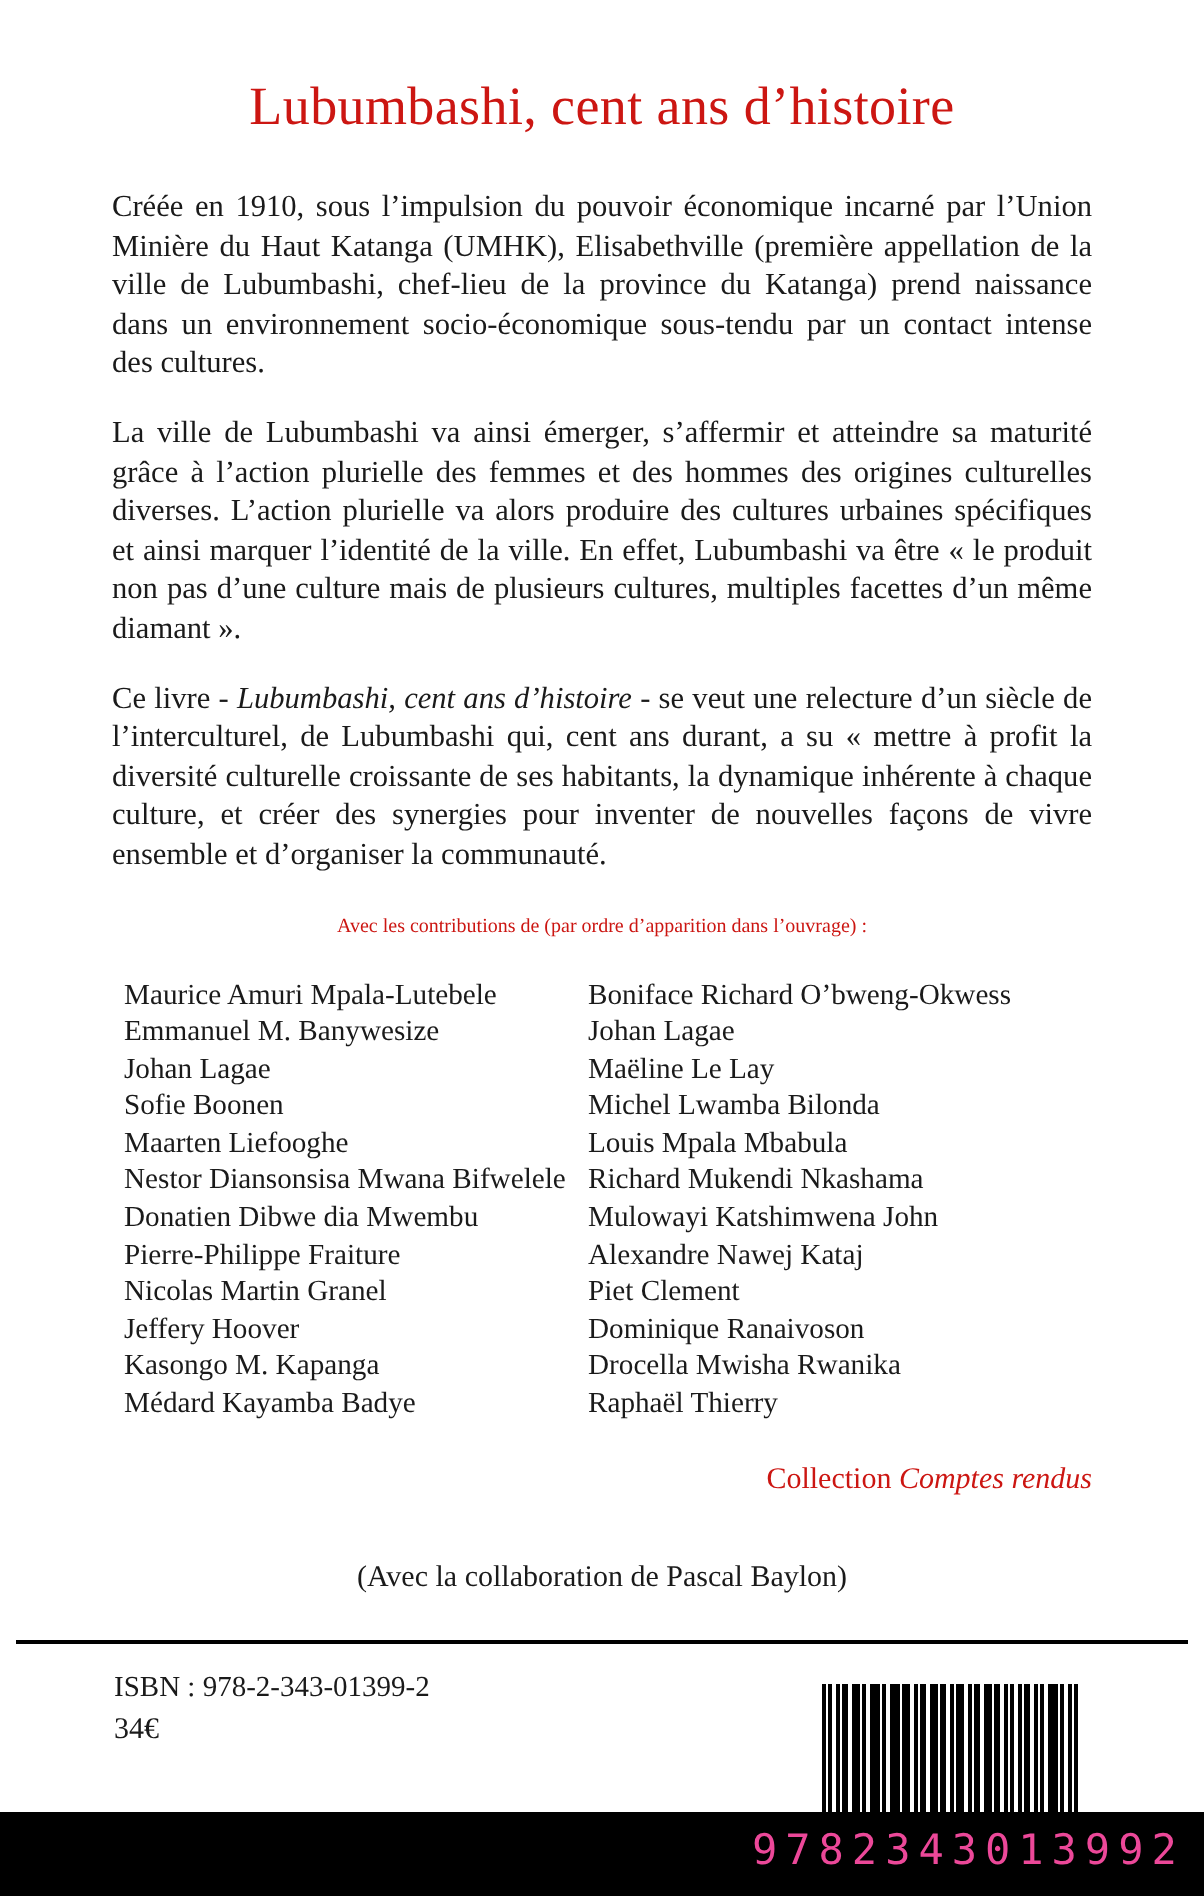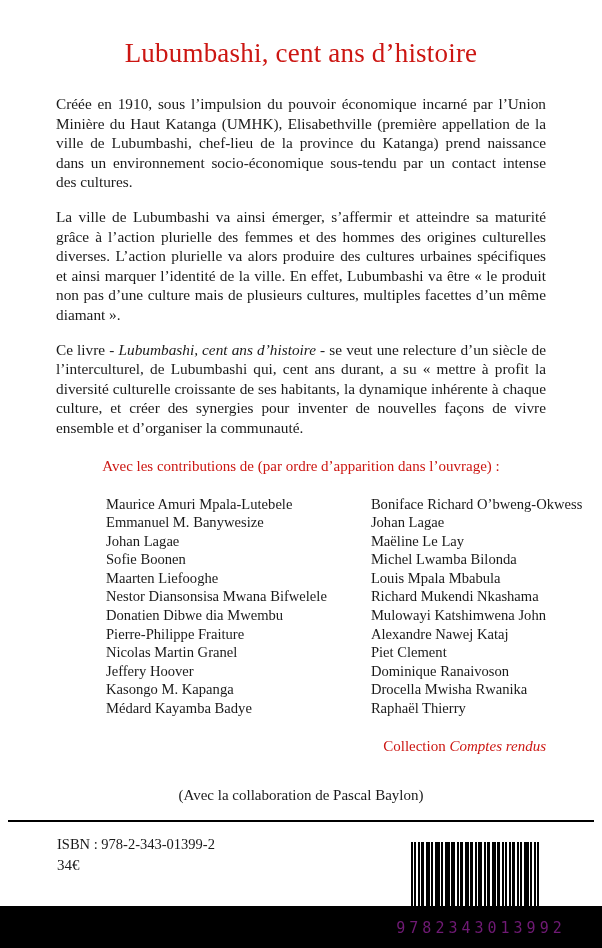--- a/index.html
+++ b/index.html
@@ -9,44 +9,44 @@
     font-family:"Liberation Serif","DejaVu Serif",serif;color:#1a1a1a;
   }
   .title{
     margin:0;padding-top:38px;text-align:center;
     font-size:27px;font-weight:normal;color:#cc1612;letter-spacing:.2px;
   }
   .content{padding:0 56px;}
   .para{margin-top:15px;font-size:15.3px;line-height:19.6px;text-align:justify;}
   .para.first{margin-top:25px;}
   .para i{font-style:italic;}
-  .contrib-heading{margin-top:20px;text-align:center;color:#cc1612;font-size:15px;}
+  .contrib-heading{margin-top:20px;text-align:center;color:#cc1612;font-size:10px;}
   .names-row{display:flex;margin-top:20px;padding-left:6px;}
-  .names-col{font-size:14.6px;line-height:18.6px;margin-left:44px;}
+  .names-col{font-size:14.6px;line-height:18.6px;}
   .names-col.left{width:232px;}
   .names-col.right{flex:1;}
   .name-item{white-space:nowrap;}
   .collection-block{margin-top:20px;text-align:right;font-size:15px;}
   .collection-line{color:#cc1612;}
   .collection-line i{font-style:italic;}
   .founded-line{margin-top:2px;color:#1a1a1a;}
   .collab-line{margin-top:32px;text-align:center;font-size:15px;}
   .footer-rule{position:absolute;left:8px;right:8px;top:820px;border-top:2px solid #000;}
   .isbn{position:absolute;left:57px;top:836px;font-size:14.5px;}
   .price{position:absolute;left:57px;top:857px;font-size:15px;}
   .black-strip{position:absolute;left:0;right:0;bottom:0;height:42px;background:#000;}
   .barcode-box{
     position:absolute;right:36px;bottom:42px;width:180px;height:68px;background:#fff;
     display:flex;align-items:stretch;justify-content:center;
     padding:4px 8px 0;box-sizing:border-box;
   }
   .bar{background:#000;}
   .barcode-digits{
-    position:absolute;right:16px;bottom:11px;width:210px;text-align:center;color:#701a75;
-    font-family:"DejaVu Sans Mono",monospace;font-size:15px;letter-spacing:4px;
+    position:absolute;right:16px;bottom:11px;width:210px;text-align:center;color:#ec4899;
+    font-family:"DejaVu Sans Mono",monospace;font-size:21px;letter-spacing:4px;
   }
 </style>
 </head>
 <body>
 
 <div class="page">
 
   <h1 class="title">Lubumbashi, cent ans d’histoire</h1>
 
   <div class="content">

